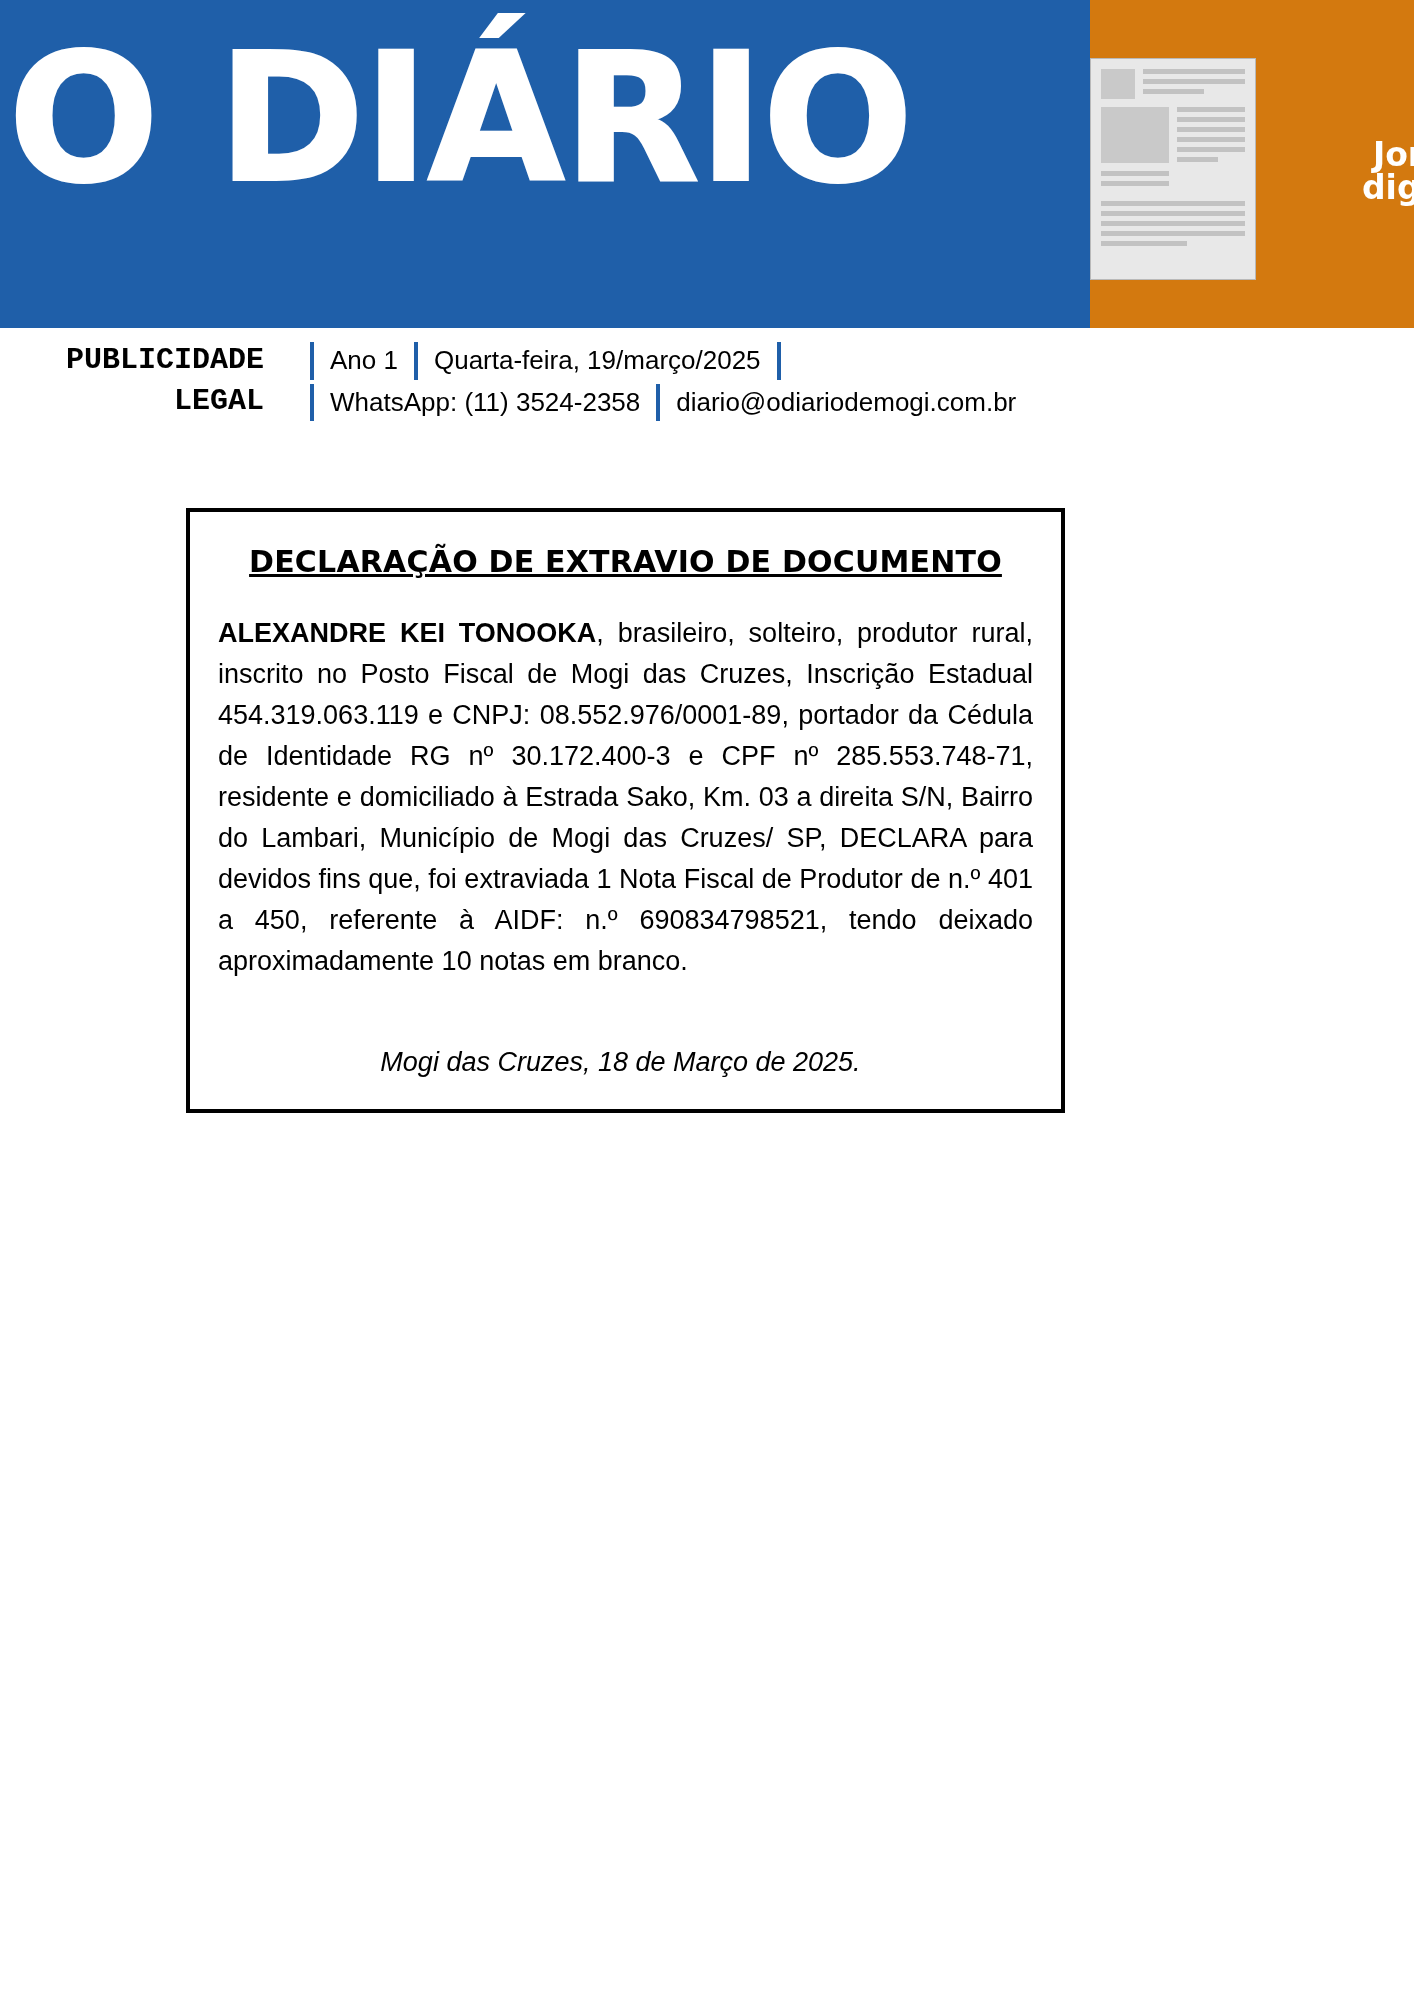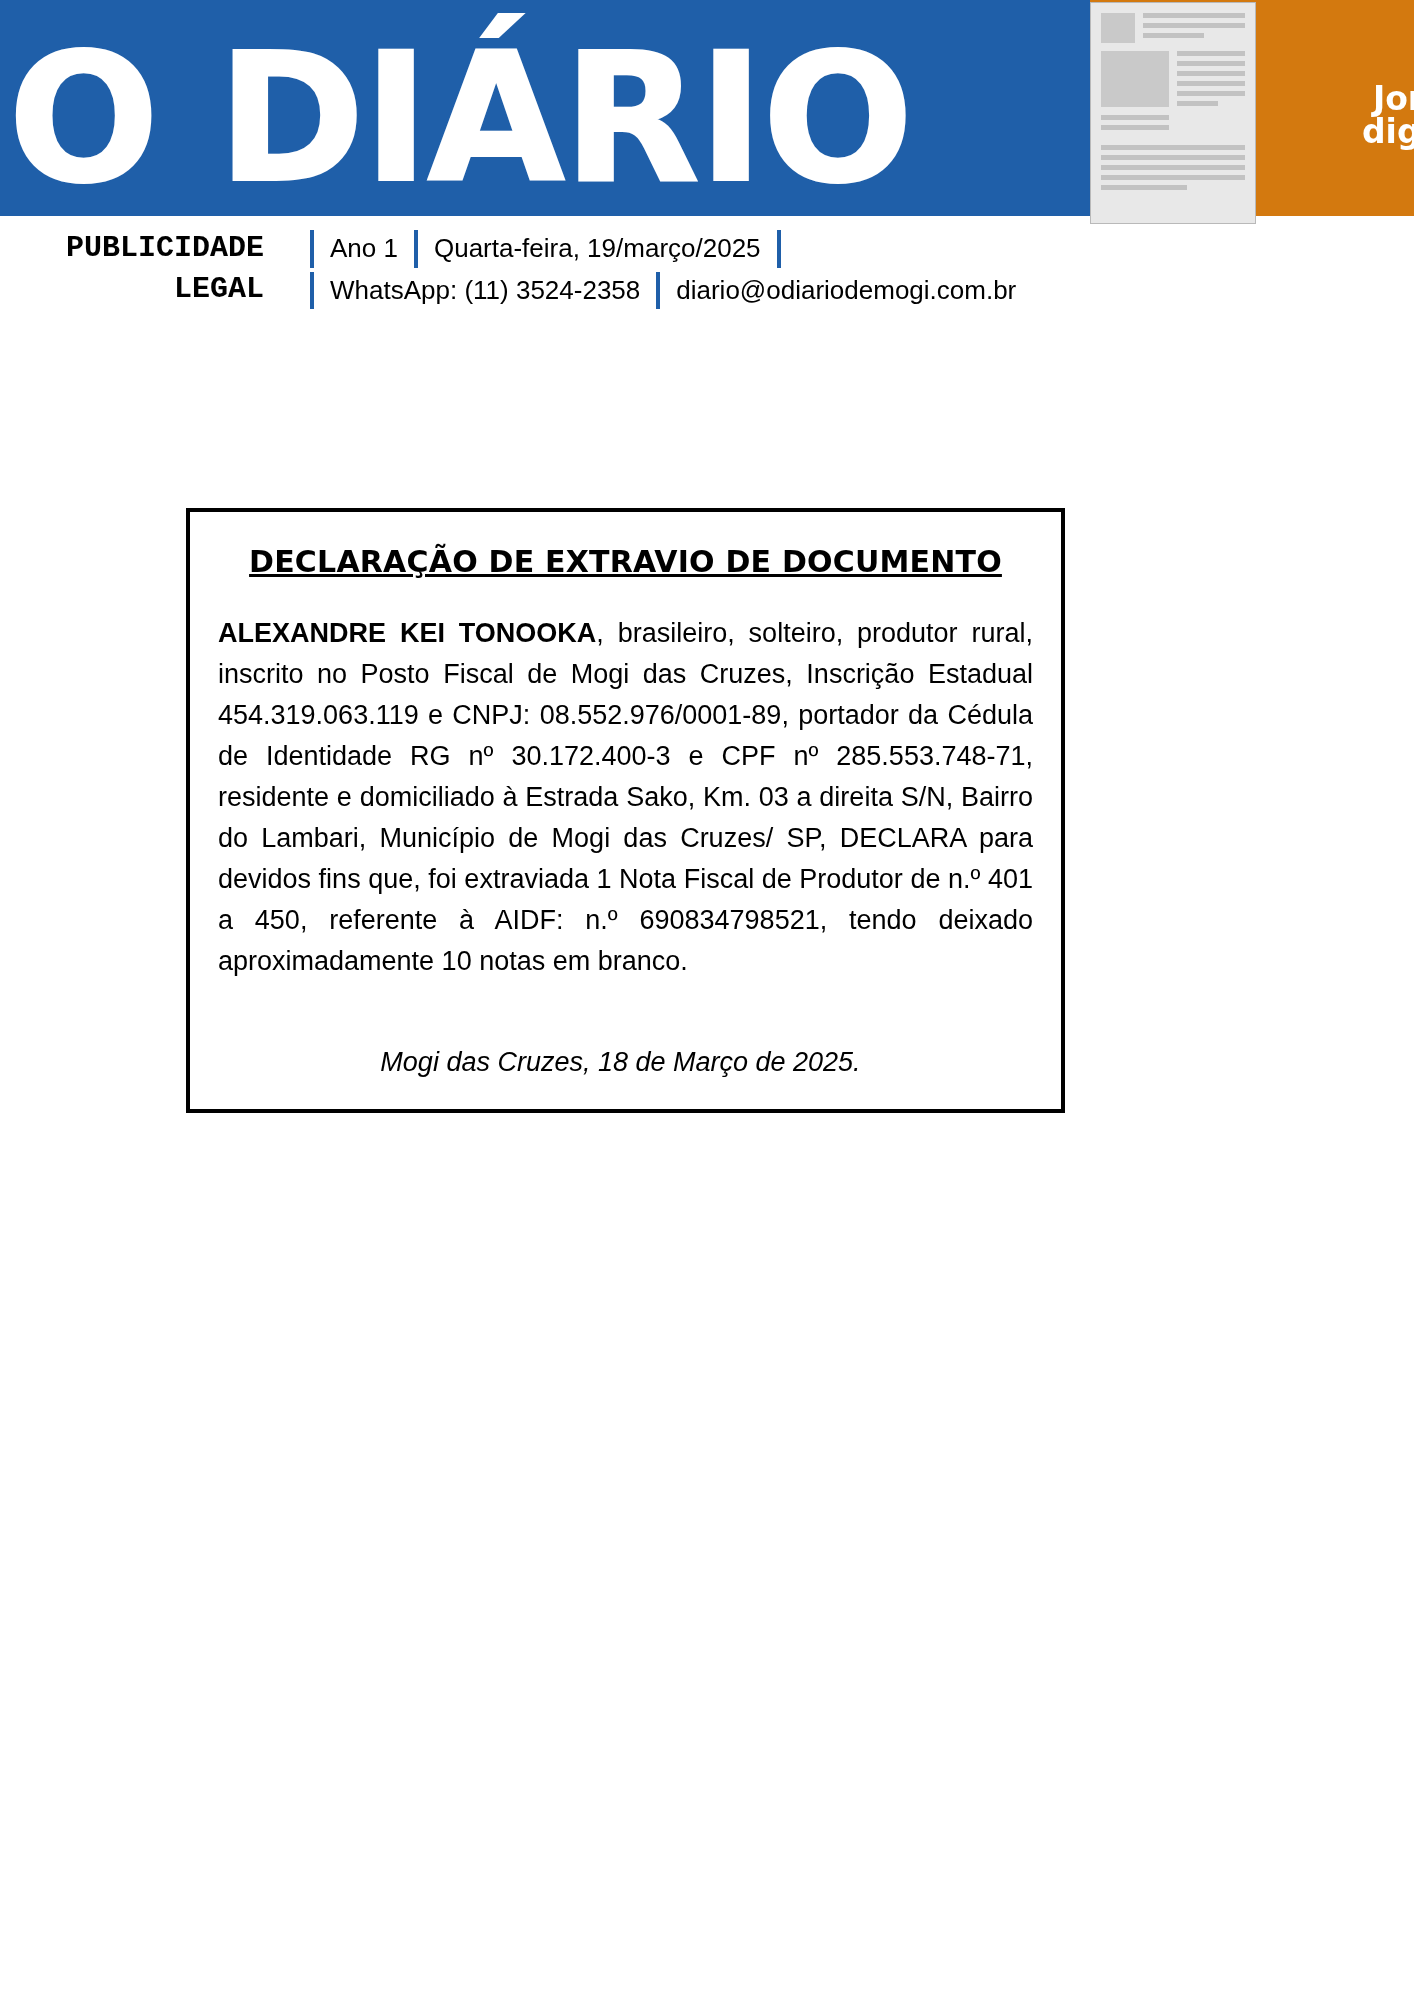--- a/index.html
+++ b/index.html
@@ -13,21 +13,21 @@
     font-family: "Liberation Sans", sans-serif;
     color: #000000;
     position: relative;
     overflow: hidden;
   }
 
   
   .masthead {
     display: flex;
     width: 100%;
-    height: 216px;
+    height: 328px;
     align-items: stretch;
   }
   .masthead-left {
     background: #1f5fa9;
     flex: 0 0 1090px;
     position: relative;
     overflow: hidden;
   }
   .masthead-title {
     position: absolute;

